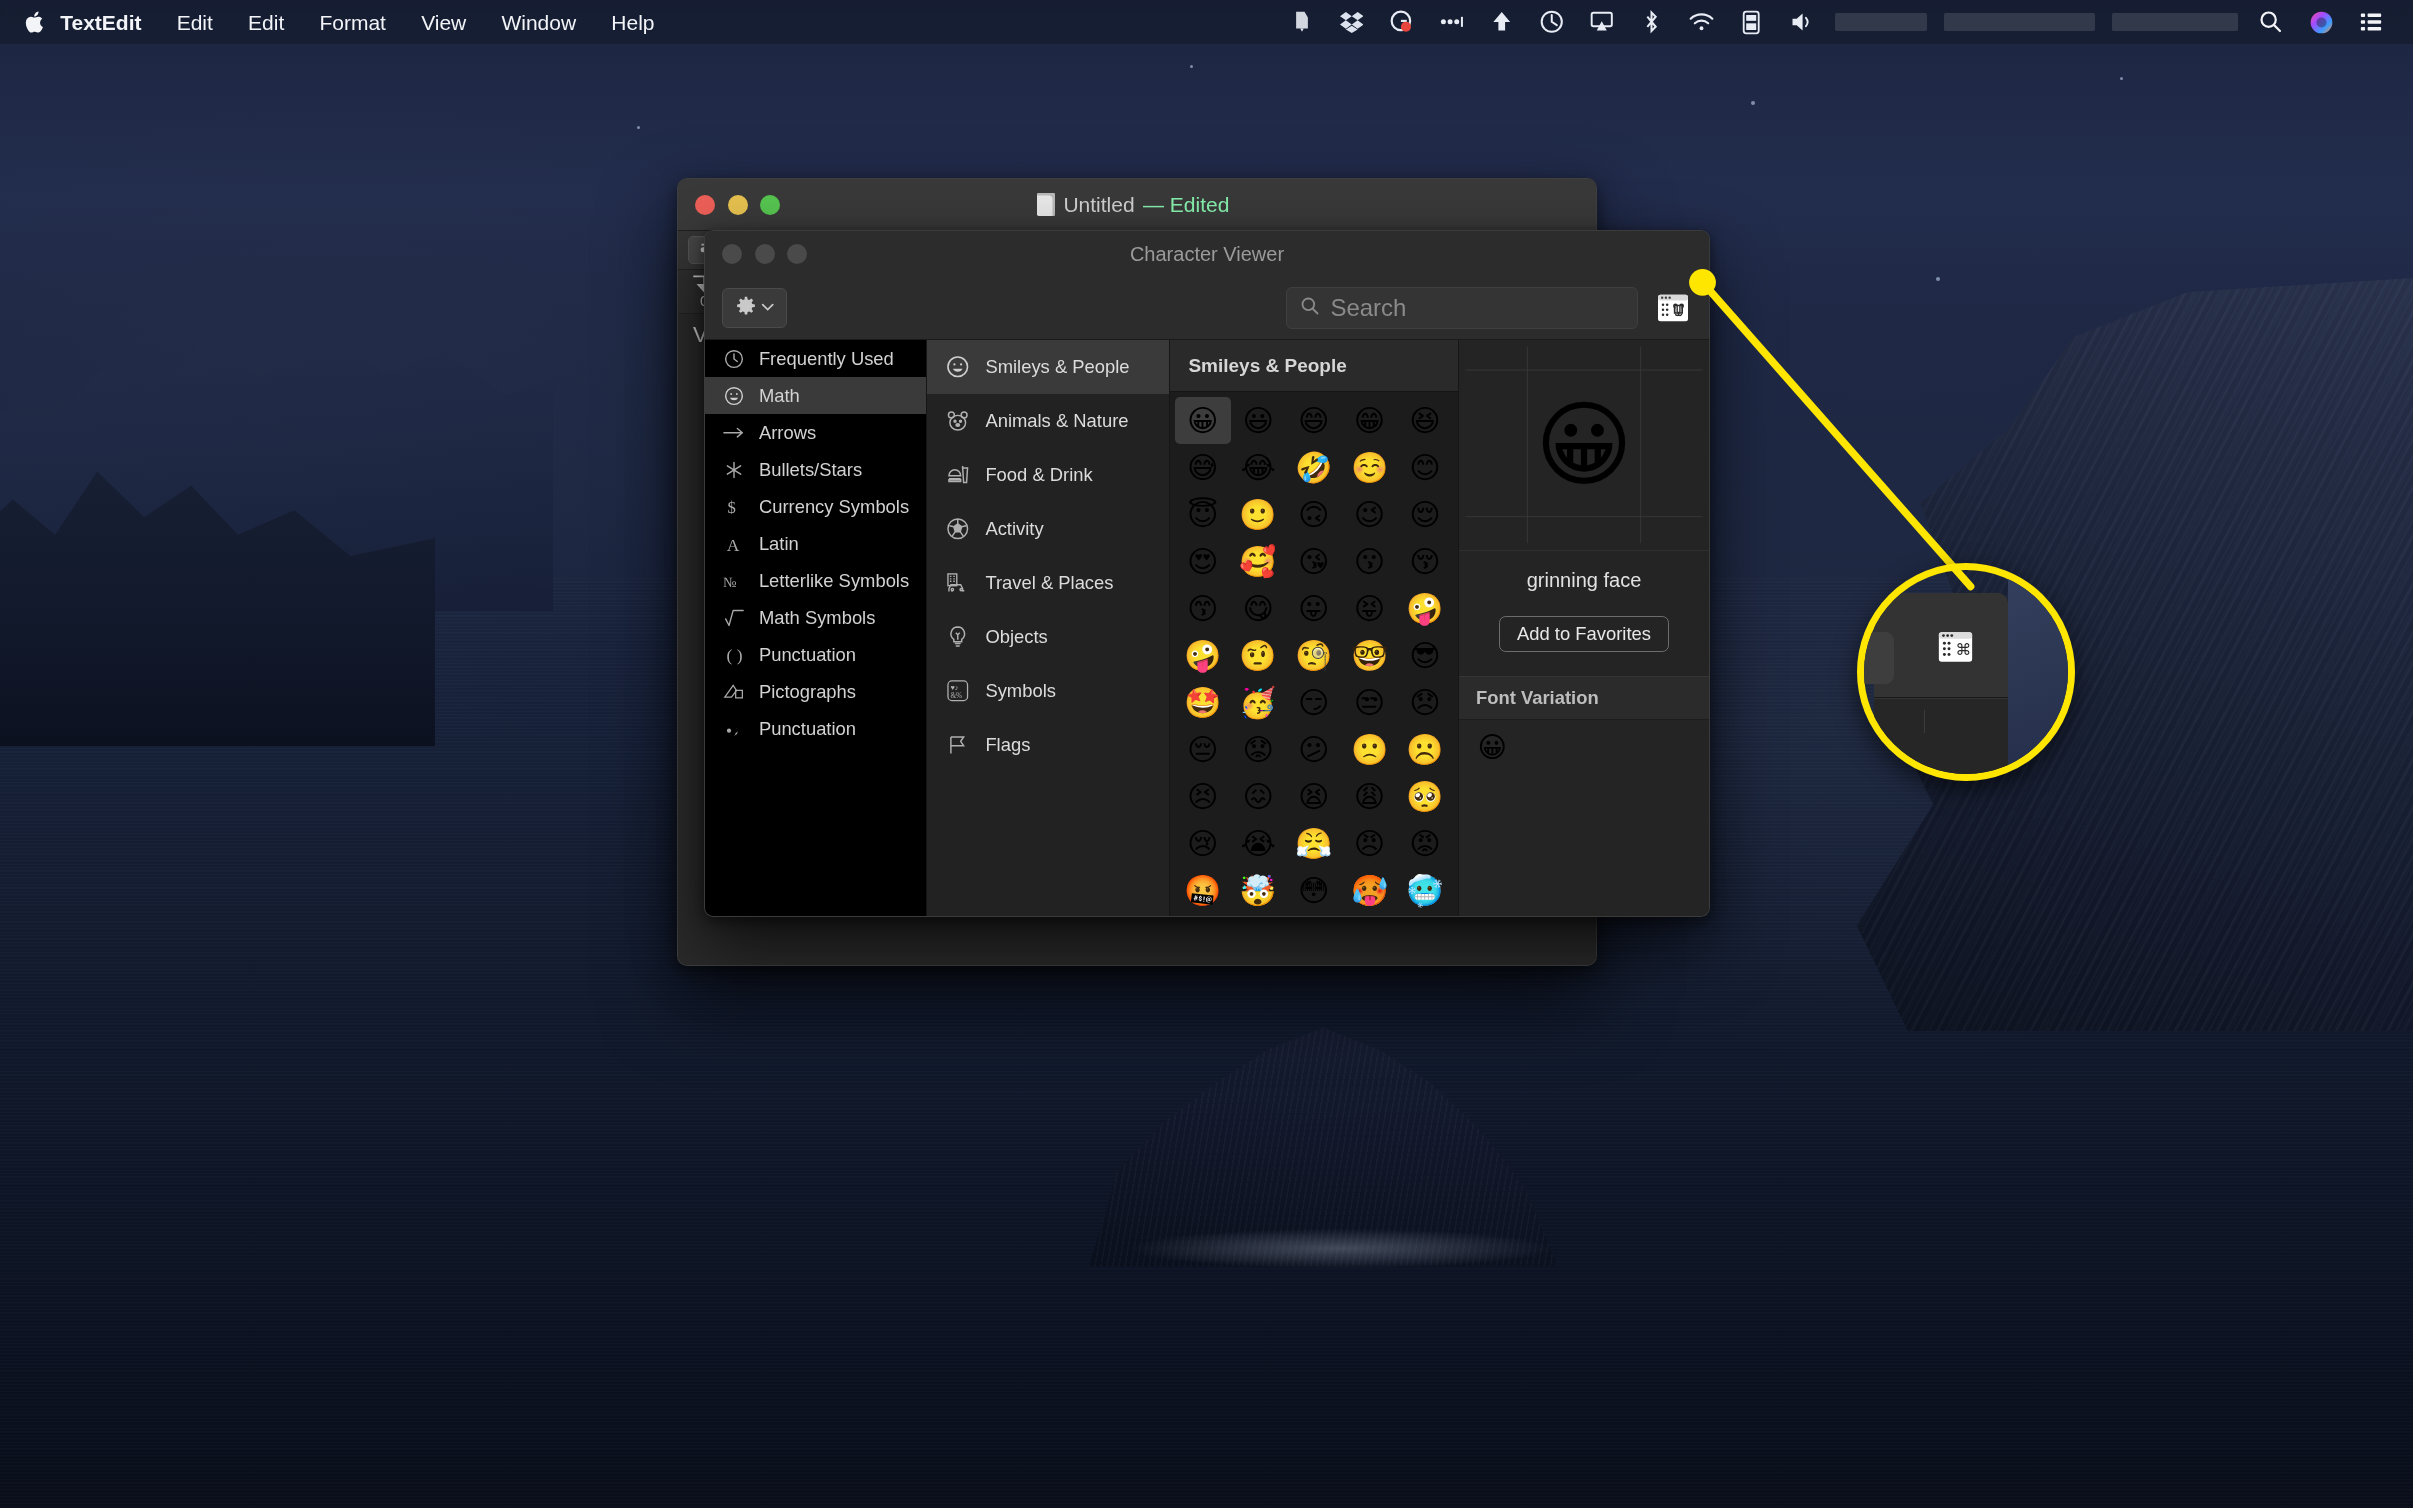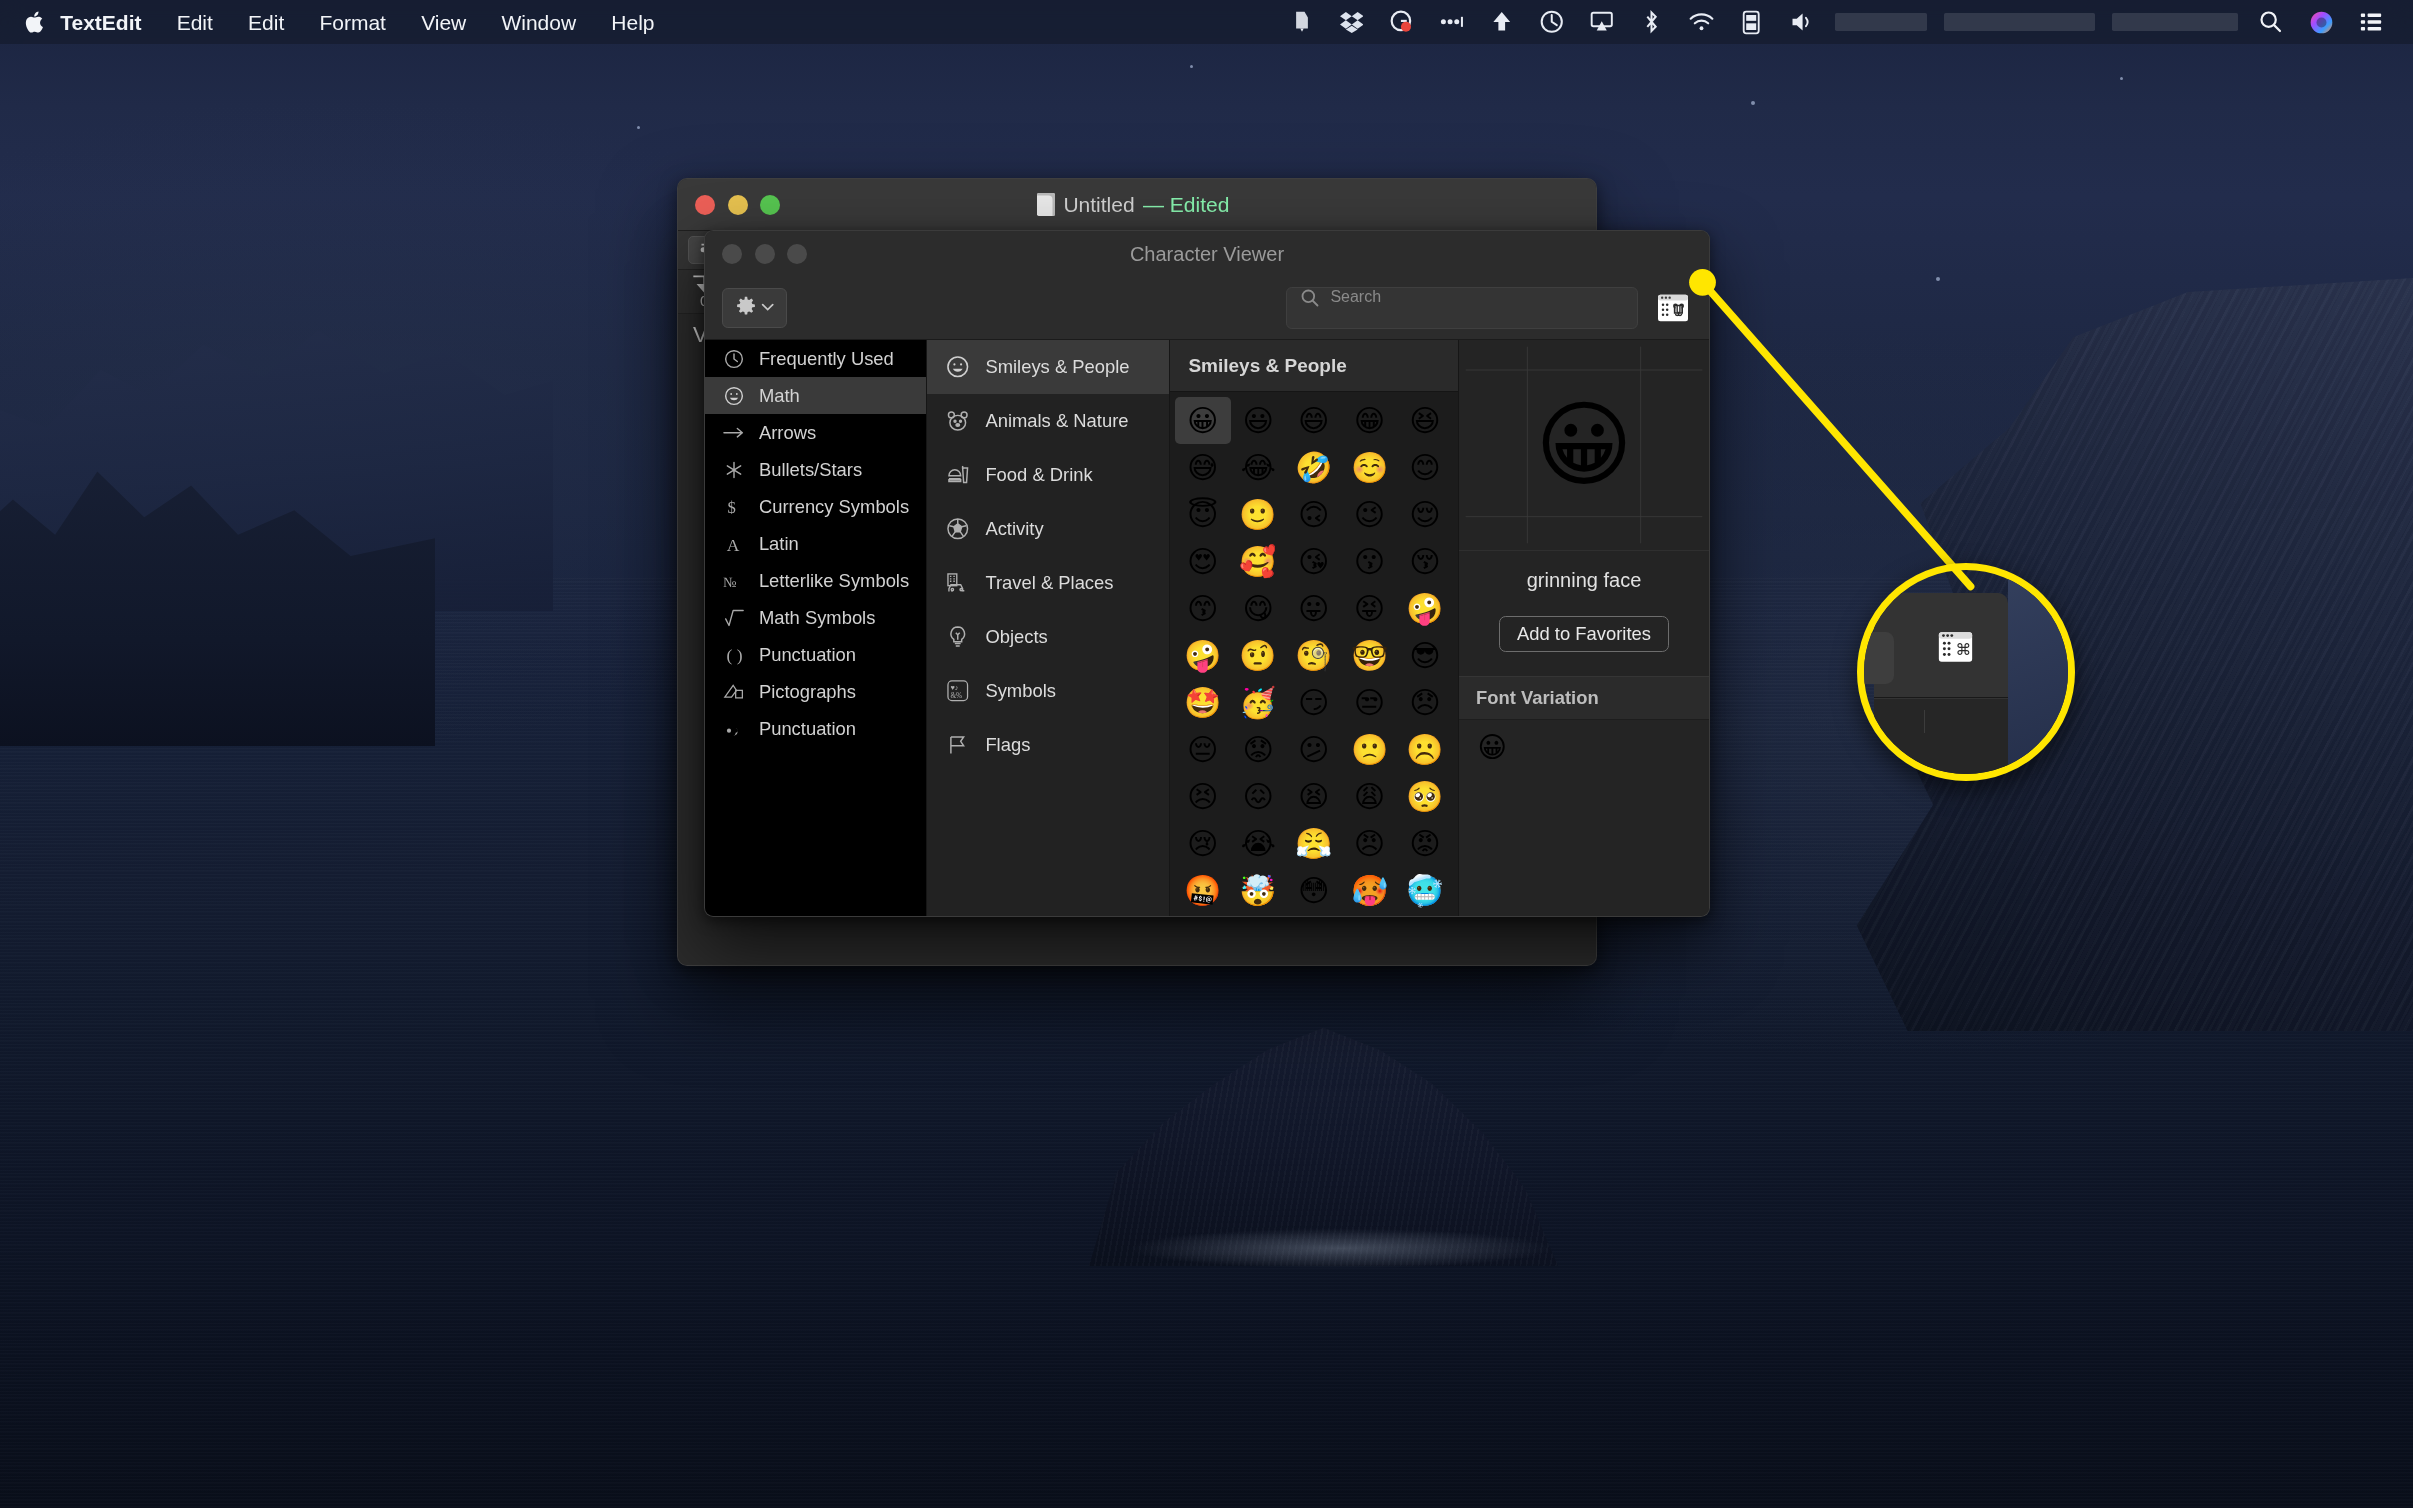--- a/index.html
+++ b/index.html
@@ -174,22 +174,22 @@
   }
   #gear-btn {
     width:65px; height:40px; background:#3a3a3a;
     border:0.8px solid #4a4a4a; border-radius:5.9px;
     display:flex; align-items:center; justify-content:center; gap:3.4px;
   }
   #cv-tb-right { margin-left:auto; display:flex; align-items:center; gap:15px; }
   #cv-search {
     width:352px; height:42px; background:#343434;
     border:0.8px solid #3f3f3f; border-radius:5.9px;
-    display:flex; gap:10px; padding:0 13.4px;
-    color:#8a8a8a; font-size:16px;
+    display:flex; align-items:center; gap:10px; padding:0 13.4px;
+    color:#8a8a8a; font-size:24px;
   }
   #expand-btn {
     width:39px; height:39px; display:flex; align-items:center; justify-content:center;
   }
   #cv-main { flex:1; display:flex; min-height:0; }
 
   
   #cat-list {
     width:222px; background:#000000; border-right:0.8px solid #161616;
     padding-top:0; overflow:hidden;

